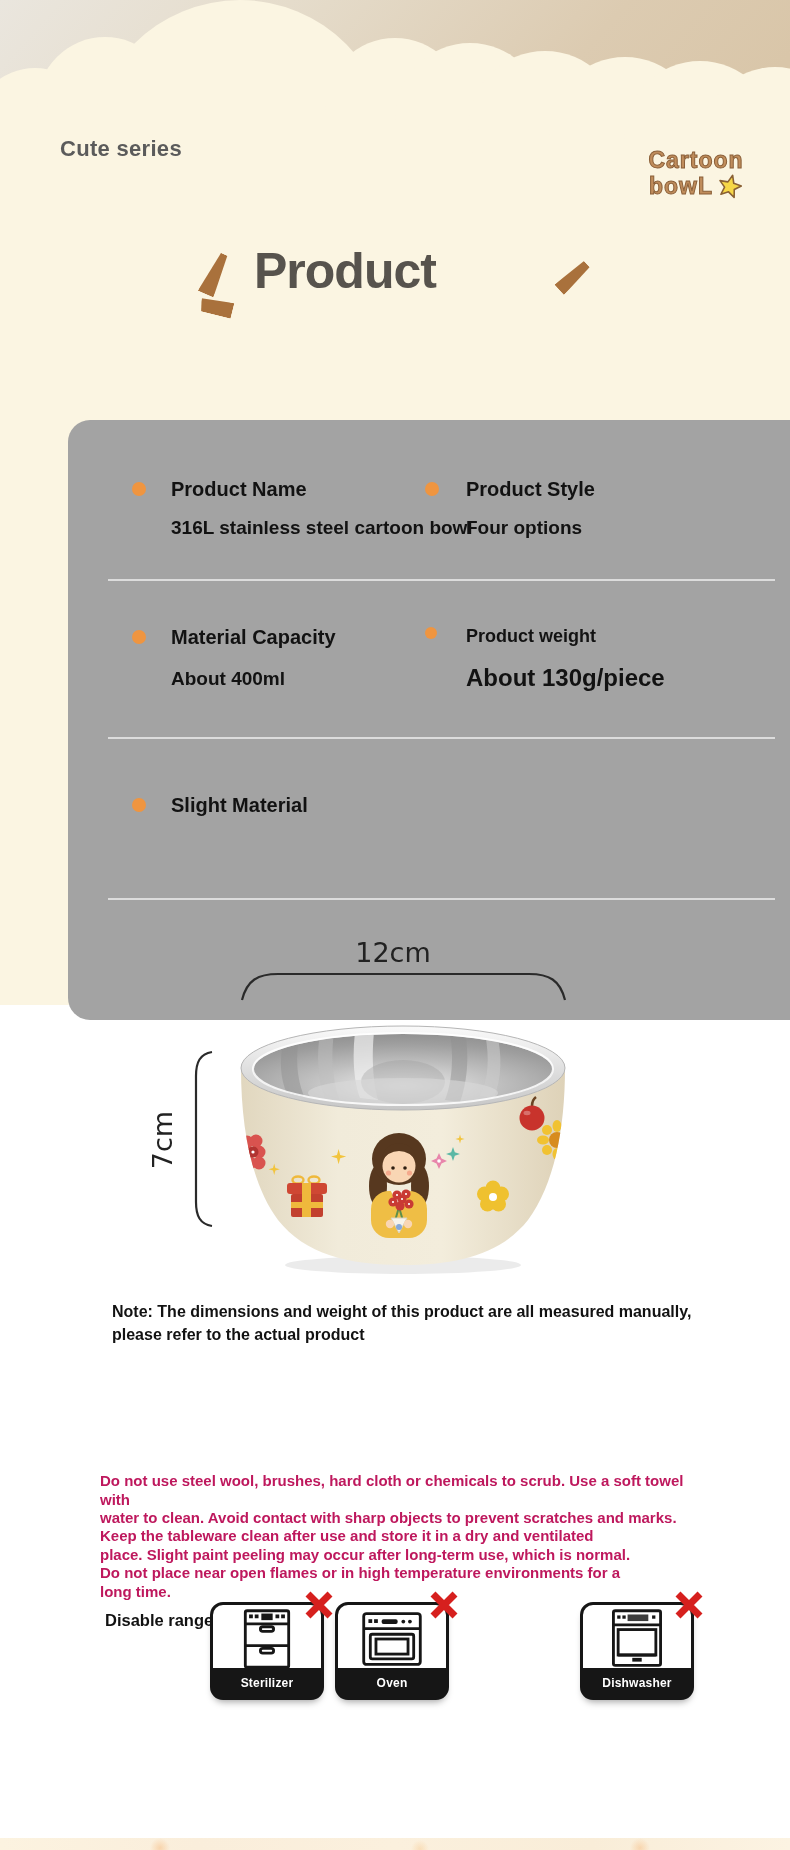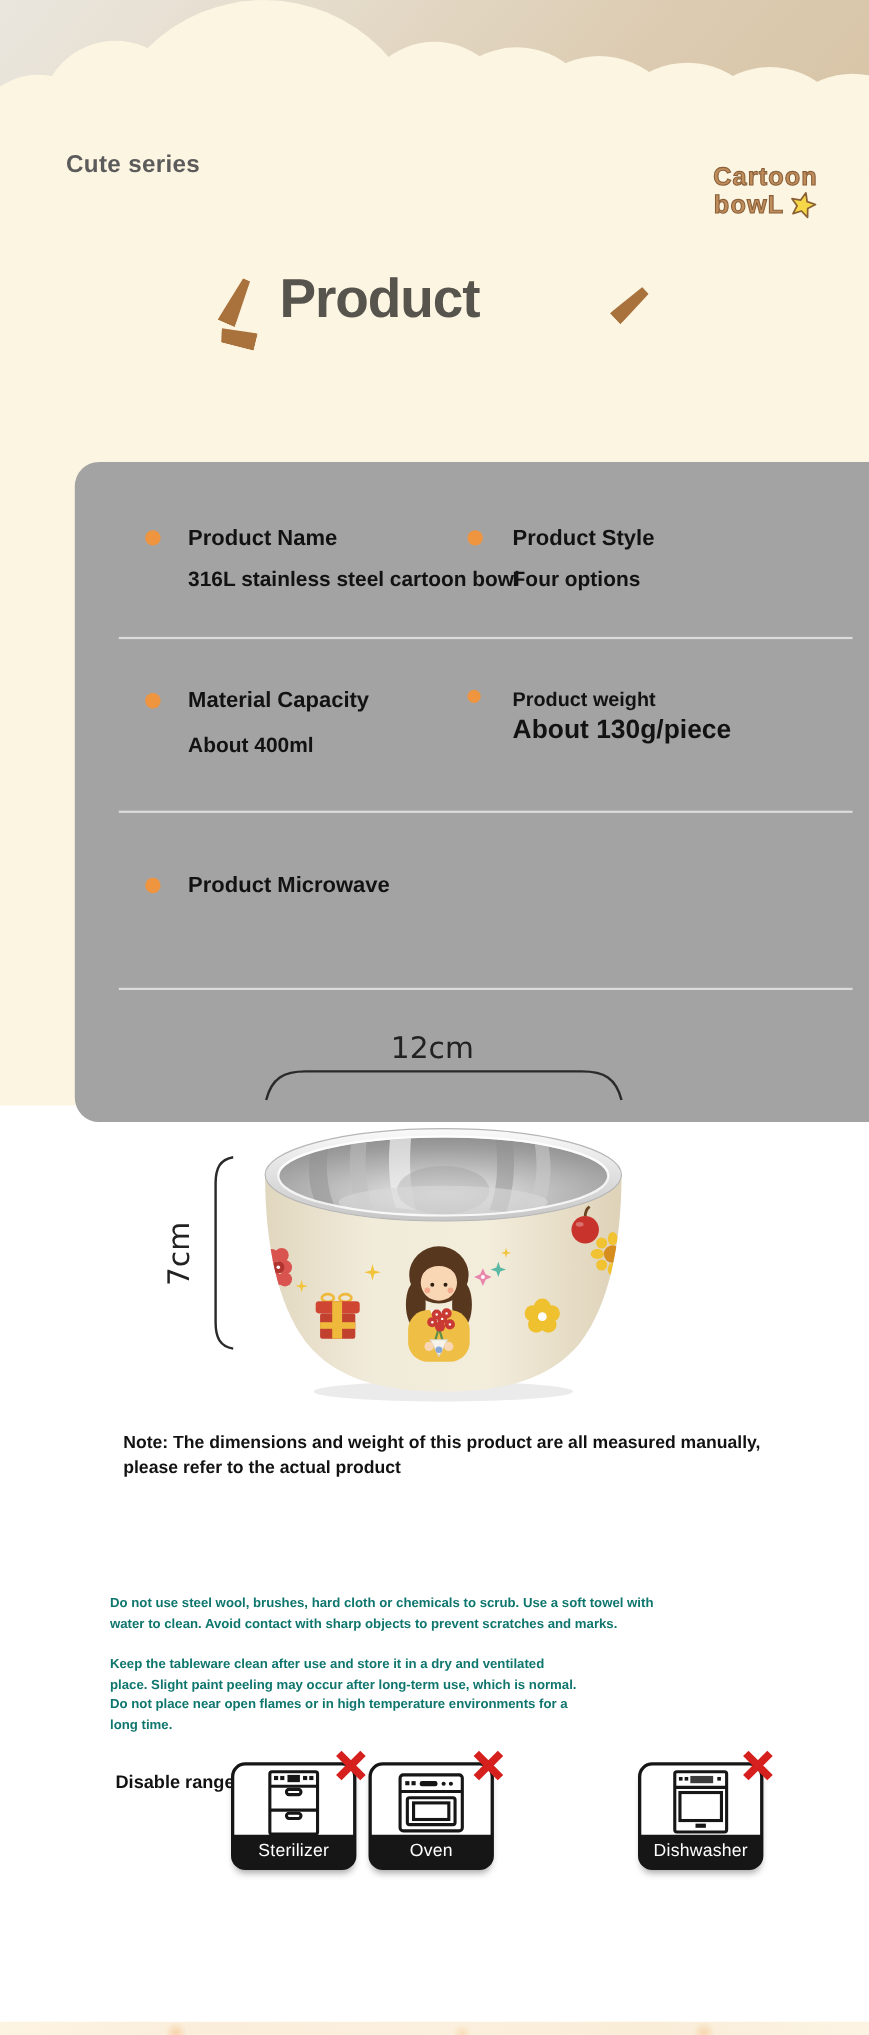--- a/index.html
+++ b/index.html
@@ -54,36 +54,36 @@
     content:"";position:absolute;left:-28%;top:74%;width:150%;height:110%;
     border-radius:50%;background:#ffffff;
   }
   .warm-badge span{
     position:absolute;left:0;right:0;top:6px;text-align:center;z-index:2;
     color:#ffffff;font-size:27px;font-weight:bold;letter-spacing:.5px;
     text-shadow:0 1px 2px rgba(160,80,0,.35);
   }
   .tip{
     position:absolute;left:100px;width:615px;
-    font-size:12px;font-weight:bold;color:#0f766e;line-height:18.5px;white-space:pre-line;
+    font-size:15px;font-weight:bold;color:#be185d;line-height:18.5px;white-space:pre-line;margin-top:24px;
   }
   .tip1{top:1448px;}
   .tip2{top:1503px;}
 
   .disable-label{position:absolute;left:105px;top:1611px;font-size:16.5px;font-weight:bold;color:#121212;}
   .dcard{
     position:absolute;top:1602px;width:114px;height:98px;box-sizing:border-box;
     background:#ffffff;border:3px solid #161616;border-radius:13px;
     box-shadow:0 5px 7px -3px rgba(0,0,0,.35);
   }
   .dcard .appliance{position:absolute;left:50%;top:1px;transform:translateX(-50%);}
   .dband{
     position:absolute;left:-1px;right:-1px;bottom:-1px;height:30px;background:#161616;
     border-radius:0 0 9px 9px;display:flex;align-items:center;justify-content:center;
-    color:#ffffff;font-size:16px;font-weight:normal;letter-spacing:.2px;white-space:nowrap;
+    color:#ffffff;font-size:12px;font-weight:bold;letter-spacing:.2px;white-space:nowrap;
   }
   .cross{position:absolute;top:-17px;right:-15px;z-index:3;}
 
   .bottom-strip{
     position:absolute;left:0;right:0;bottom:0;height:12px;
     background:
       radial-gradient(circle at 160px 10px, rgba(243,150,60,.30), transparent 10px),
       radial-gradient(circle at 420px 11px, rgba(243,170,80,.25), transparent 9px),
       radial-gradient(circle at 640px 10px, rgba(243,150,60,.28), transparent 10px),
       linear-gradient(90deg,#fcf3e0,#faeedb 25%,#fbf0dd 50%,#f9edd8 75%,#fcf3e2);
@@ -150,26 +150,26 @@
     <div class="p-value" style="left:398px;top:97px">Four options</div>
 
     <div class="divider" style="top:159px"></div>
 
     <span class="bullet" style="left:64px;top:210px"></span>
     <div class="p-label" style="left:103px;top:206px">Material Capacity</div>
     <div class="p-value" style="left:103px;top:248px">About 400ml</div>
 
     <span class="bullet" style="left:357px;top:207px;width:12px;height:12px"></span>
     <div class="p-label" style="left:398px;top:206px;font-size:18px">Product weight</div>
-    <div class="p-value big" style="left:398px;top:230px">About 130g/piece</div>
+    <div class="p-value big" style="left:398px;top:244px">About 130g/piece</div>
 
     <div class="divider" style="top:317px"></div>
 
     <span class="bullet" style="left:64px;top:378px"></span>
-    <div class="p-label" style="left:103px;top:374px">Product Microwave</div>
+    <div class="p-label" style="left:103px;top:374px">Slight Material</div>
 
     <div class="divider" style="top:478px"></div>
   </div>
 
   <div class="bowl-wrap">
     <svg width="470" height="350" viewBox="0 0 470 350">
       <defs>
         <linearGradient id="bodyGrad" x1="0" y1="0" x2="1" y2="0">
           <stop offset="0" stop-color="#e1d7bf"></stop>
           <stop offset="0.3" stop-color="#f1ebda"></stop>

